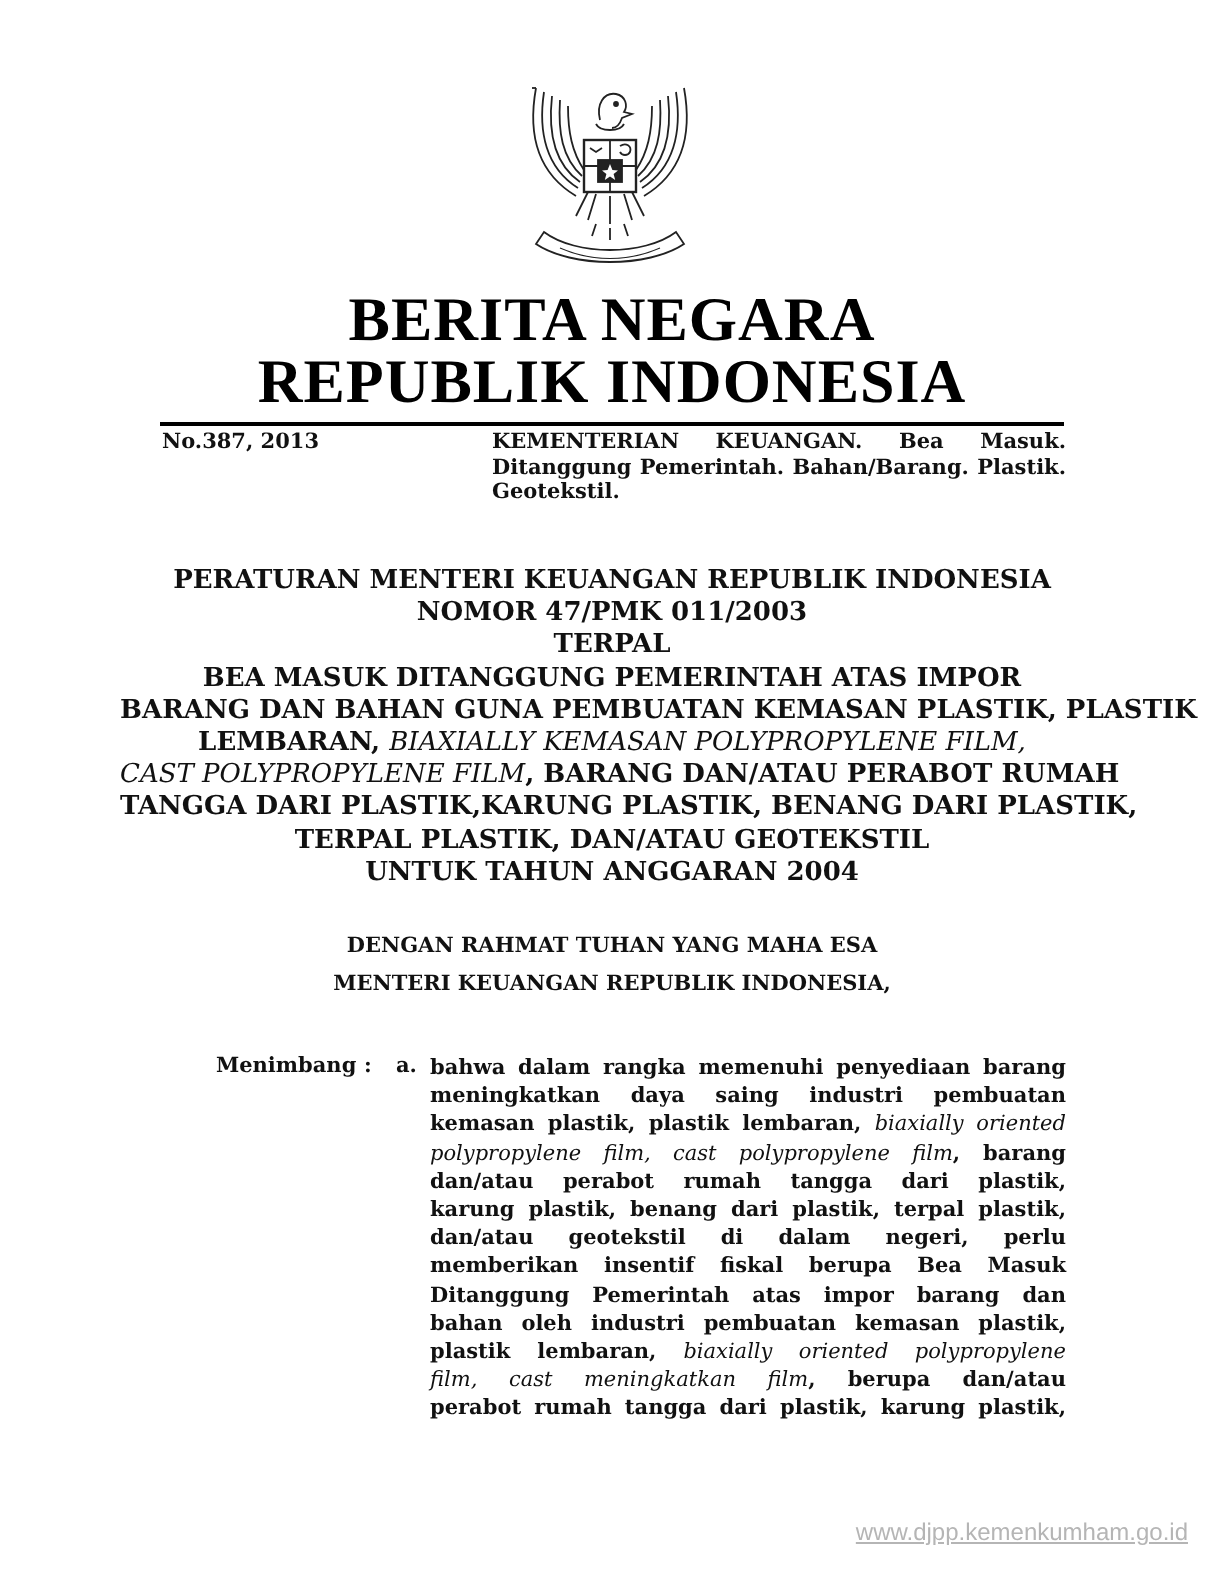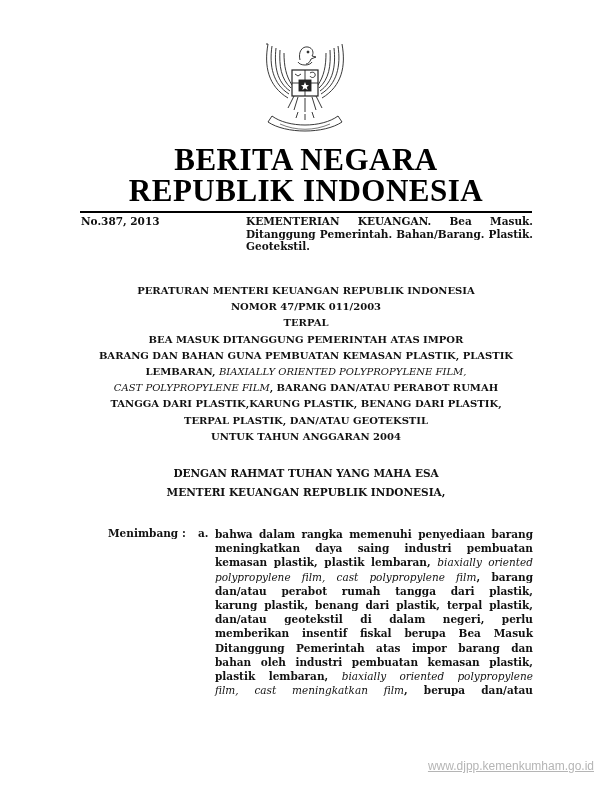--- a/index.html
+++ b/index.html
@@ -61,21 +61,21 @@
       text-align: justify;
       text-align-last: left;
       font-family: "DejaVu Serif", serif;
     }
     .heading-block {
       position: absolute;
       left: 60px;
       width: 492px;
       top: 283px;
       text-align: center;
-      font-size: 10px;
+      font-size: 13px;
       line-height: 16.2px;
       font-weight: bold;
       font-family: "DejaVu Serif", serif;
     }
     .heading-block .it { font-style: italic; font-weight: normal; }
     .heading-block .line { display: block; white-space: nowrap; }
     .preamble {
       position: absolute;
       left: 60px;
       width: 492px;
@@ -187,21 +187,21 @@
 
 <div class="issue-no">No.387, 2013</div>
 <div class="issue-desc">KEMENTERIAN KEUANGAN. Bea Masuk. Ditanggung Pemerintah. Bahan/Barang. Plastik. Geotekstil.</div>
 
 <div class="heading-block" id="reg-heading">
     <span class="line"><span>PERATURAN MENTERI KEUANGAN REPUBLIK INDONESIA</span></span>
     <span class="line"><span>NOMOR 47/PMK 011/2003</span></span>
     <span class="line"><span>TERPAL</span></span>
     <span class="line"><span>BEA MASUK DITANGGUNG PEMERINTAH ATAS IMPOR</span></span>
     <span class="line"><span>BARANG DAN BAHAN GUNA PEMBUATAN KEMASAN PLASTIK, PLASTIK</span></span>
-    <span class="line"><span>LEMBARAN, </span><span class="it">BIAXIALLY ORIENTED POLYPROPYLENE FILM,</span></span>
+    <span class="line"><span>LEMBARAN, </span><span class="it">BIAXIALLY KEMASAN POLYPROPYLENE FILM,</span></span>
     <span class="line"><span class="it">CAST POLYPROPYLENE FILM</span><span>, BARANG DAN/ATAU PERABOT RUMAH</span></span>
     <span class="line"><span>TANGGA DARI PLASTIK,KARUNG PLASTIK, BENANG DARI PLASTIK,</span></span>
     <span class="line"><span>TERPAL PLASTIK, DAN/ATAU GEOTEKSTIL</span></span>
     <span class="line"><span>UNTUK TAHUN ANGGARAN 2004</span></span>
   </div>
 
 <div class="preamble">
   <span class="line">DENGAN RAHMAT TUHAN YANG MAHA ESA</span>
   <span class="line">MENTERI KEUANGAN REPUBLIK INDONESIA,</span>
 </div>
@@ -215,15 +215,16 @@
     <span class="line"><span>kemasan plastik, plastik lembaran, </span><span class="it">biaxially oriented</span></span>
     <span class="line"><span class="it">polypropylene film, cast polypropylene film</span><span>, barang</span></span>
     <span class="line"><span>dan/atau perabot rumah tangga dari plastik,</span></span>
     <span class="line"><span>karung plastik, benang dari plastik, terpal plastik,</span></span>
     <span class="line"><span>dan/atau geotekstil di dalam negeri, perlu</span></span>
     <span class="line"><span>memberikan insentif fiskal berupa Bea Masuk</span></span>
     <span class="line"><span>Ditanggung Pemerintah atas impor barang dan</span></span>
     <span class="line"><span>bahan oleh industri pembuatan kemasan plastik,</span></span>
     <span class="line"><span>plastik lembaran, </span><span class="it">biaxially oriented polypropylene</span></span>
     <span class="line"><span class="it">film, cast meningkatkan film</span><span>, berupa dan/atau</span></span>
+    <span class="line"><span>perabot rumah tangga dari plastik, karung plastik,</span></span>
   </div>
 
 <a class="footer-link">www.djpp.kemenkumham.go.id</a>
 
 </body></html>

